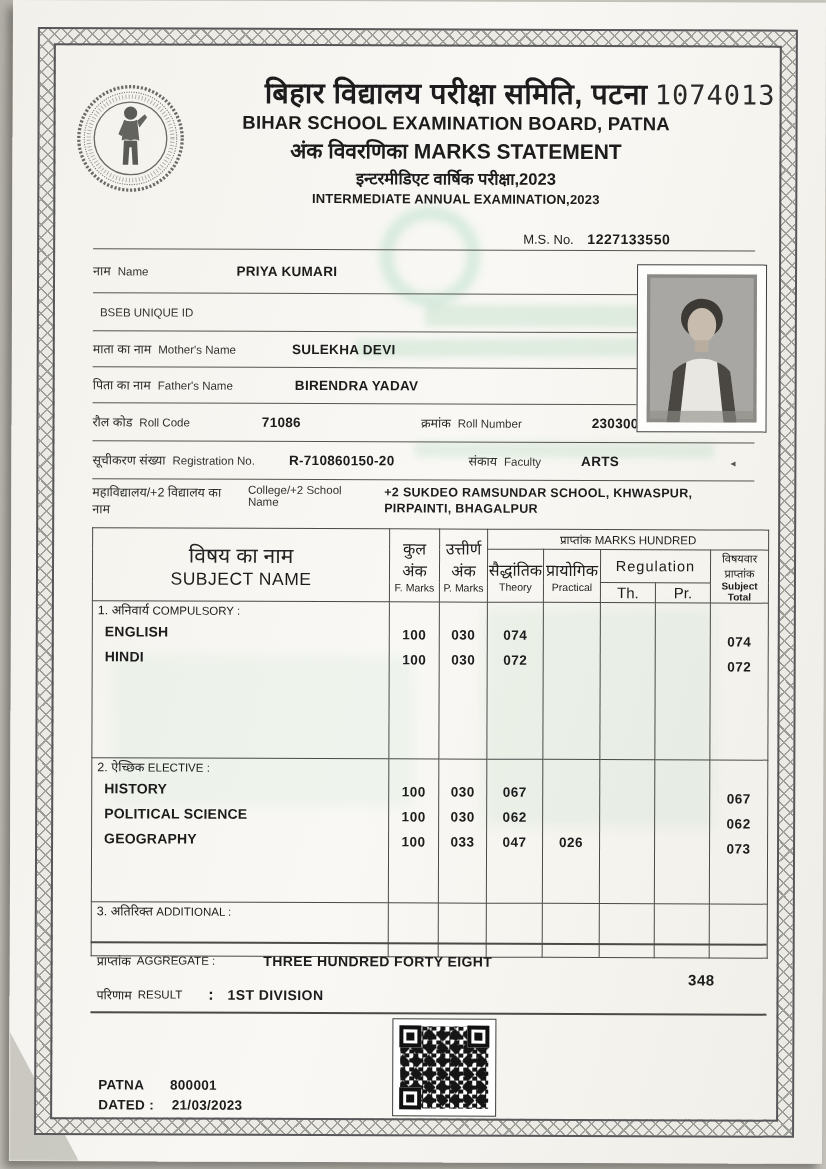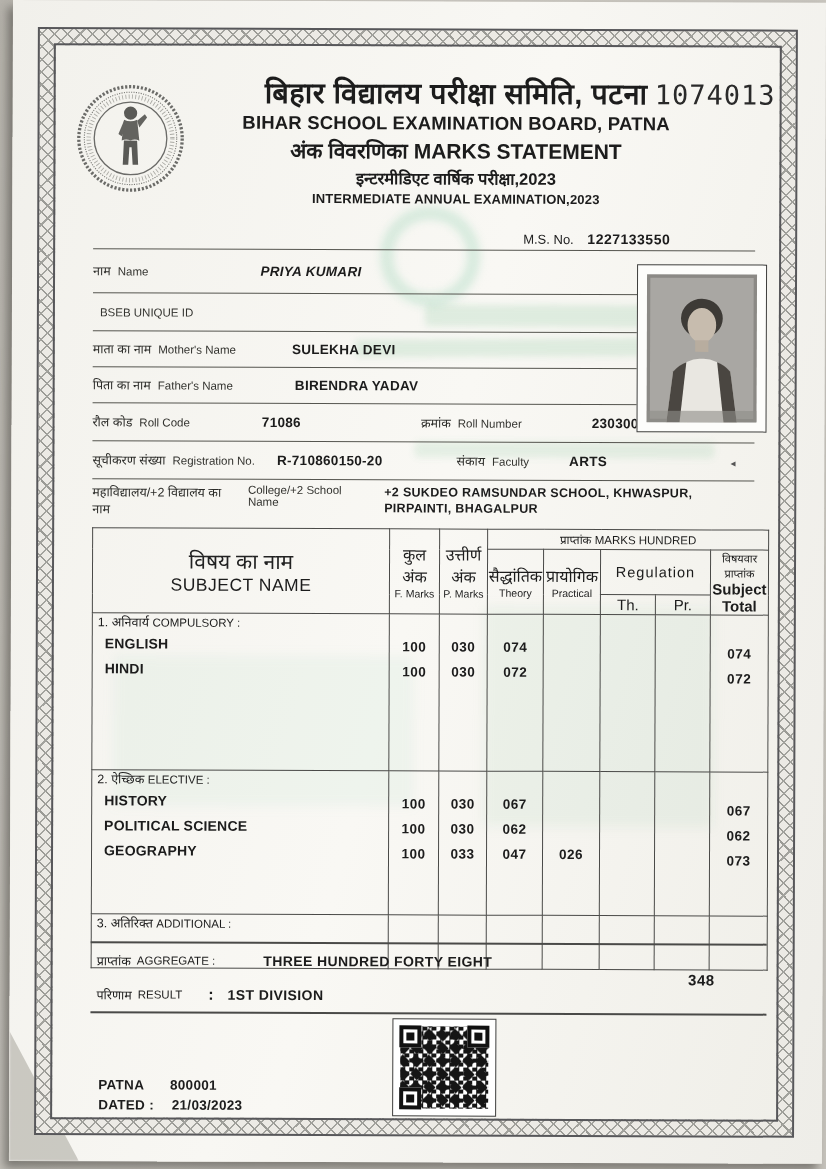--- a/index.html
+++ b/index.html
@@ -78,26 +78,26 @@
   .irow .hi  { font-size:12.5px; color:#2b2b28; }
   .irow .en  { font-size:11.5px; color:#33332f; margin-left:7px; }
   .irow .val { font-weight:bold; font-size:13.5px; letter-spacing:.3px; }
   .r-name   { height:44px; }
   .r-bseb   { height:38px; }
   .r-mother { height:36px; }
   .r-father { height:36px; }
   .r-roll   { height:38px; }
   .r-reg    { height:38px; }
   .r-school { height:50px; border-bottom:none; align-items:flex-start; padding-top:4px; }
-  .r-name .val   { margin-left:112px;font-style:italic; }
+  .r-name .val   { margin-left:88px; }
   .r-mother .val { margin-left:56px; }
   .r-father .val { margin-left:62px; }
   .pair2 { margin-left:120px; display:flex; align-items:center; }
   .r-roll .val.first { margin-left:72px; }
-  .r-reg  .val.first { margin-left:22px; }
+  .r-reg  .val.first { margin-left:34px; }
   .r-school .val { margin-left:10px; font-size:12.5px; line-height:16px; max-width:370px; }
   .photo-box {
     position:absolute; right:12px; top:217px; width:130px; height:168px;
     background:#fdfdfb; border:1.5px solid #3e3e3c; padding:9px; z-index:5;
   }
   .photo-box svg { width:100%; height:100%; display:block; }
 
   
   .marks-table {
     position:absolute; left:38px; top:482px; width:676px;
@@ -108,21 +108,21 @@
   }
   .marks-table thead th { vertical-align:middle; text-align:center; font-weight:normal; }
   .th-subj-hi { font-size:21px; color:#222; }
   .th-subj-en { font-size:17.5px; letter-spacing:.5px; }
   .th-sm-hi { font-size:16px; }
   .th-sm-en { font-size:10.5px; }
   .th-obt { font-size:11.5px; height:20px; }
   .th-reg { font-size:14.5px; letter-spacing:1px; }
   .th-thpr { font-size:15px; font-weight:bold; height:20px;margin-top:24px; }
   .th-total-hi { font-size:11px; }
-  .th-total-en { font-size:15px; font-weight:bold; }
+  .th-total-en { font-size:10px; font-weight:bold; }
   .sec-head { height:18px; line-height:18px; font-size:12.5px; padding-left:5px; white-space:nowrap; }
   .sec-head .en { font-size:11.5px; }
   .subj { height:25px; line-height:25px; font-weight:bold; font-size:14px; padding-left:12px; letter-spacing:.2px; }
   td.numcol { text-align:center; }
   .numpad { height:20px; }
   .val { height:25px; line-height:25px; font-weight:bold; font-size:13.5px; letter-spacing:.5px; }
   .sec1 td { height:157px; }
   .sec2 td { height:144px; }
   .sec3 td { height:54px; }
 

